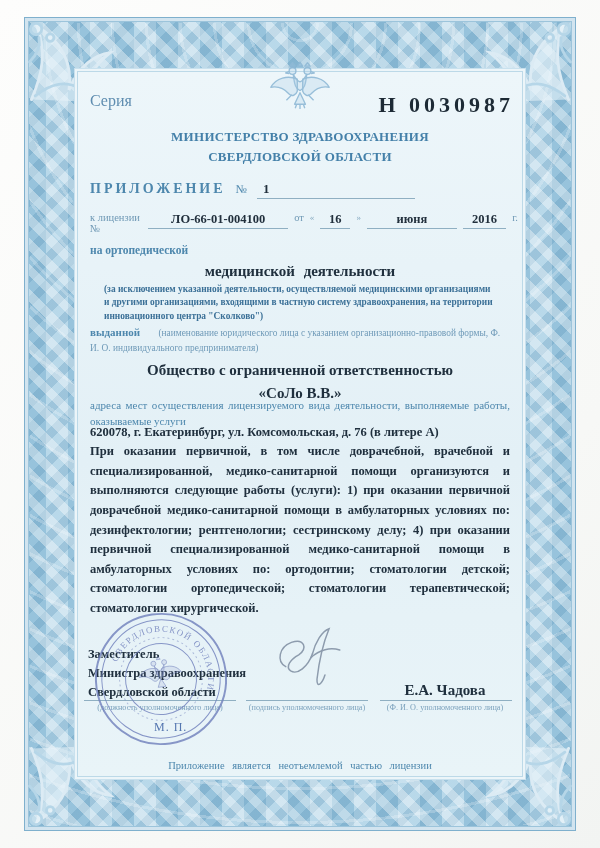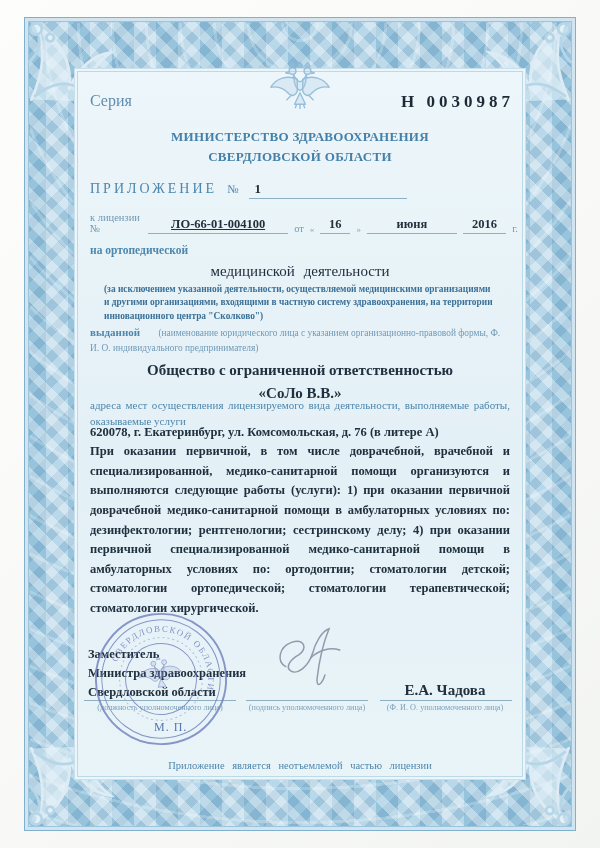--- a/index.html
+++ b/index.html
@@ -35,39 +35,39 @@
   .corner.tl { left:22px; top:15px; }
   .corner.tr { right:22px; top:15px; transform:scaleX(-1); }
   .corner.bl { left:22px; bottom:15px; transform:scaleY(-1); }
   .corner.br { right:22px; bottom:15px; transform:scale(-1,-1); }
 
   
   .doc { position:absolute; left:78px; top:72px; width:444px; height:704px; color:#20303e; }
 
   .serial-row { position:absolute; top:20px; left:12px; right:8px; display:flex; justify-content:space-between; align-items:flex-start; }
   .series-label { font-size:16px; color:#5f8db0; }
-  .serial-number { font-size:17px; font-weight:700; color:#1d2a35; letter-spacing:4px; }
+  .serial-number { font-size:22px; font-weight:700; color:#1d2a35; letter-spacing:4px; }
 
   .eagle-wrap { position:absolute; top:-18px; left:50%; transform:translateX(-50%); width:68px; height:76px; opacity:.9; }
 
   .ministry { position:absolute; top:55px; left:0; right:0; text-align:center; font-weight:700; font-size:13px; color:#4480a9; line-height:1.5; letter-spacing:.3px; }
 
   .appendix-row { position:absolute; top:109px; left:12px; display:flex; align-items:baseline; gap:10px; }
-  .appendix-label { font-size:14px; font-weight:400; letter-spacing:3px; color:#4d87ad; }
+  .appendix-label { font-size:14px; font-weight:700; letter-spacing:3px; color:#4d87ad; }
   .no-sign { font-size:12px; color:#4d87ad; }
   .appendix-value { display:inline-block; width:158px; border-bottom:1px solid #8fafc2; font-size:13px; font-weight:700; color:#22303d; padding:0 0 1px 6px; }
 
-  .license-row { position:absolute; top:140px; left:12px; right:4px; display:flex; align-items:flex-end; gap:6px; font-size:10.5px; color:#6f99b5; }
+  .license-row { position:absolute; top:140px; left:12px; right:4px; display:flex; align-items:flex-start; gap:6px; font-size:10.5px; color:#6f99b5; }
   .u-val { border-bottom:1px solid #8fafc2; text-align:center; font-weight:700; color:#22303d; font-size:12.5px; padding-bottom:1px; }
-  .w-lic { width:168px;text-decoration:underline; } .w-day { width:36px; } .w-month { width:108px; } .w-year { width:52px; }
+  .w-lic { width:168px; } .w-day { width:36px; } .w-month { width:108px; } .w-year { width:52px; }
   .quote { font-size:9px; color:#86a9c0; }
 
   .osusch { position:absolute; top:172px; left:12px; font-size:11.5px; font-weight:700; color:#4d87ad; }
 
-  .act-title { position:absolute; top:191px; left:0; right:0; text-align:center; font-size:15px; font-weight:400; color:#20303e; word-spacing:5px; }
+  .act-title { position:absolute; top:191px; left:0; right:0; text-align:center; font-size:15px; font-weight:700; color:#20303e; word-spacing:5px; }
   .act-note { position:absolute; top:211px; left:26px; right:26px; font-size:9.4px; font-weight:700; color:#3b7097; line-height:1.42; }
 
   .issued-row { position:absolute; top:252px; left:12px; right:12px; font-size:9.4px; color:#6f9ab8; line-height:1.55; }
   .issued-label { font-weight:700; color:#4d87ad; font-size:11px; margin-right:16px; }
 
   .org-name { position:absolute; top:287px; left:0; right:0; text-align:center; font-weight:700; font-size:15px; color:#20303e; line-height:1.55; }
 
   .addr-label { position:absolute; top:326px; left:12px; right:12px; font-size:11px; color:#4d87ad; text-align:justify; line-height:1.45; }
   .addr-value { position:absolute; top:353px; left:12px; font-size:12.5px; font-weight:700; color:#20303e; }
   .works { position:absolute; top:370px; left:12px; right:12px; font-size:12.5px; font-weight:700; color:#20303e; text-align:justify; line-height:1.57; }

